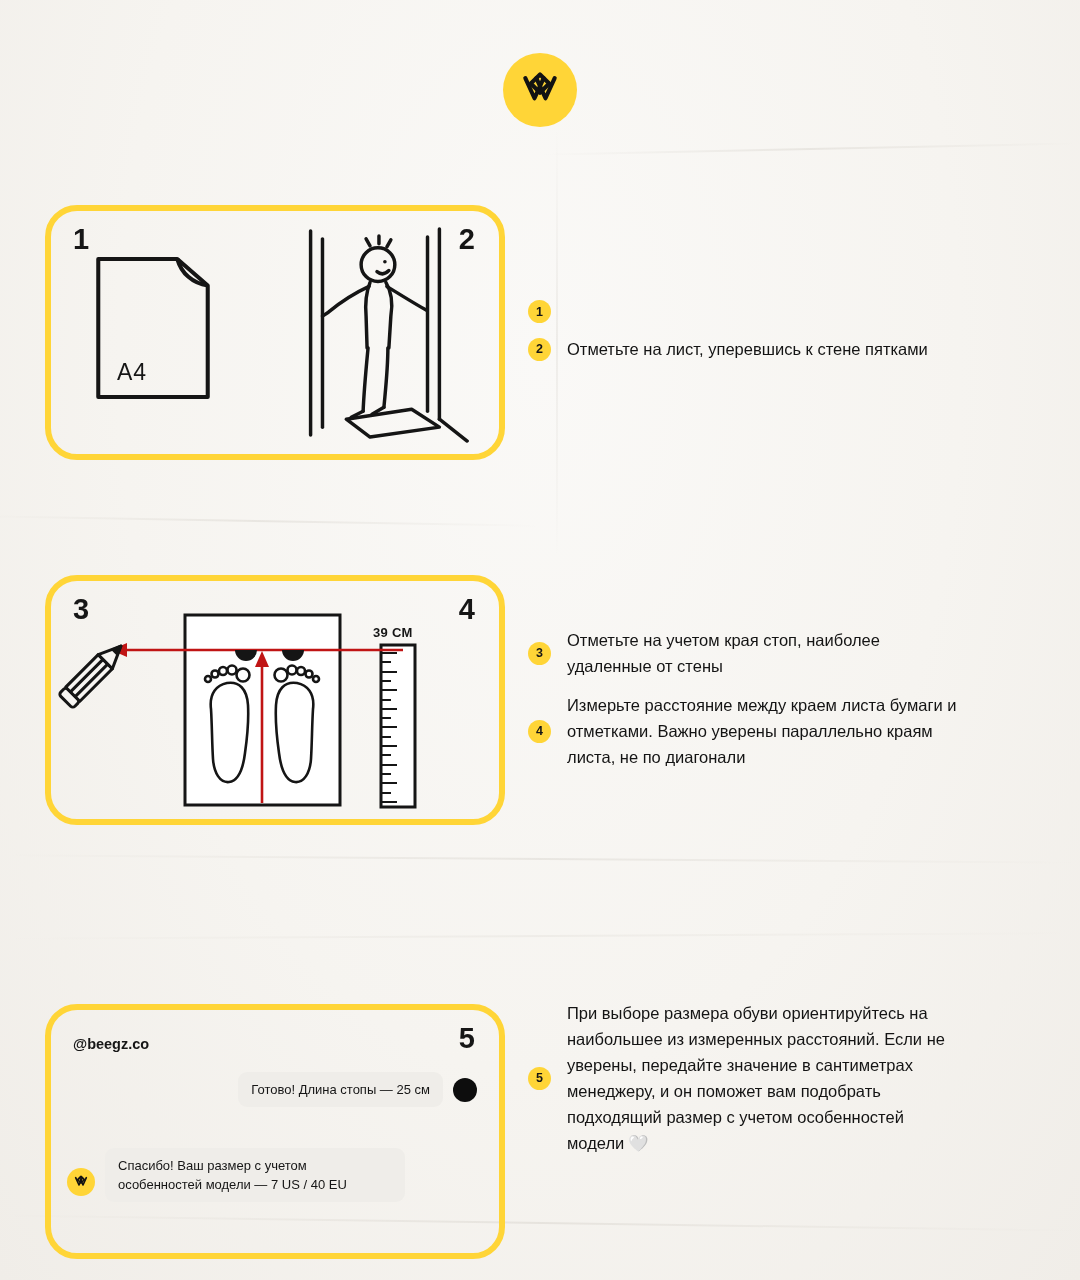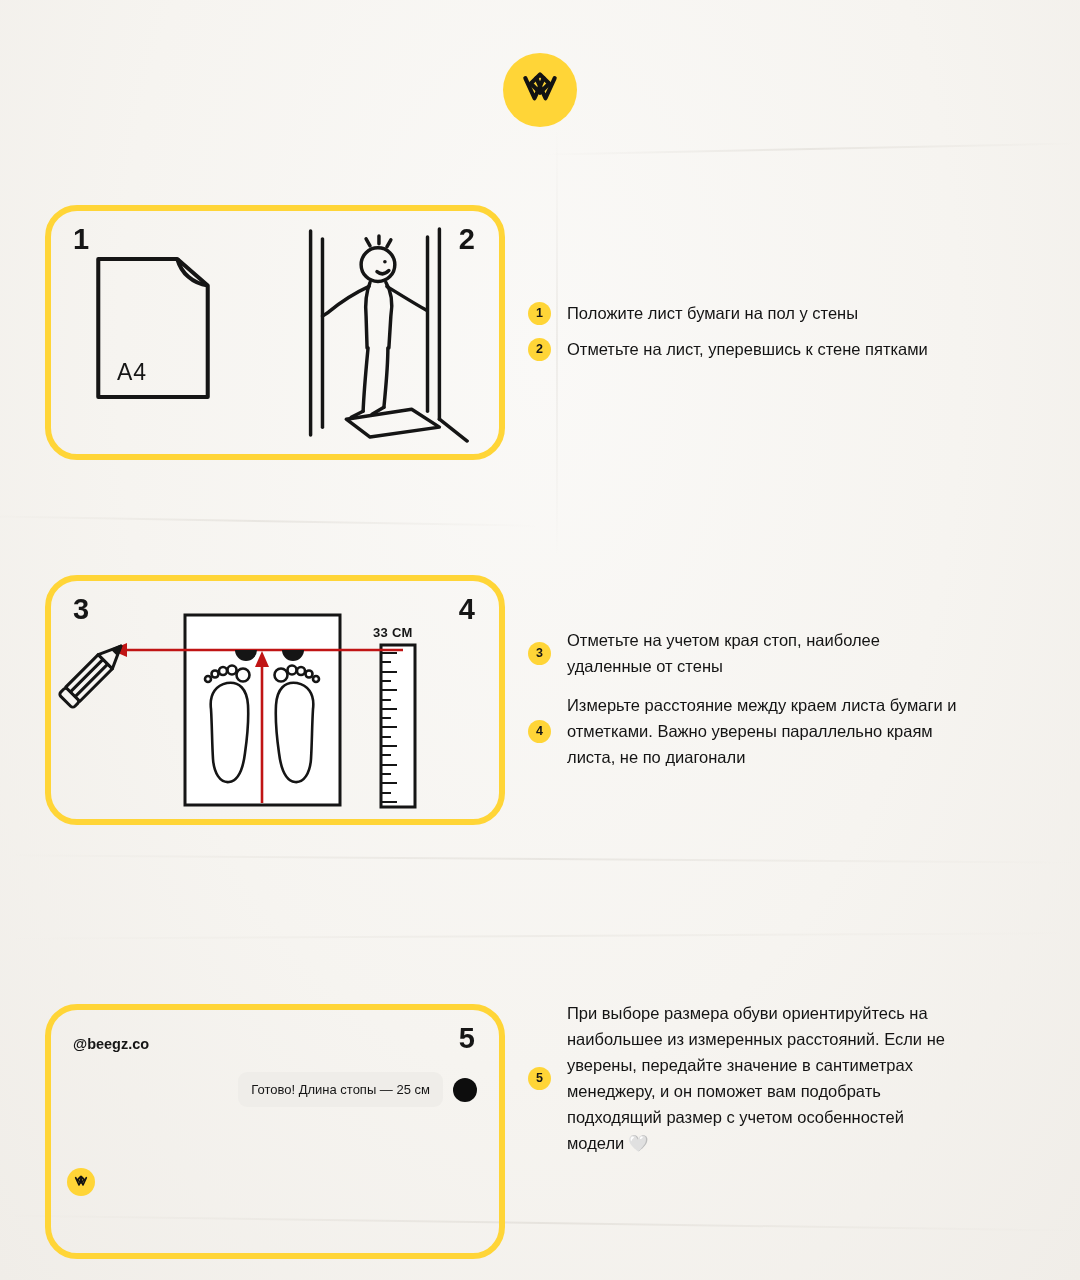--- a/index.html
+++ b/index.html
@@ -143,42 +143,42 @@
 
       <g transform="rotate(-135 43 92)" stroke="#151515" stroke-width="3" stroke-linejoin="round" fill="#f7f5f2">
         <rect x="33" y="52" width="20" height="10" rx="3"></rect>
         <rect x="33" y="62" width="20" height="46"></rect>
         <line x1="39.6" y1="62" x2="39.6" y2="108"></line>
         <line x1="46.3" y1="62" x2="46.3" y2="108"></line>
         <polygon points="33,108 53,108 43,130"></polygon>
         <polygon points="40,122 46,122 43,130" fill="#151515"></polygon>
       </g>
     </svg>
-    <span class="ruler-label">33 СМ</span>
+    <span class="ruler-label">39 СМ</span>
   </section>
 
   <section class="card card3">
     <span class="handle">@beegz.co</span>
     <span class="card-num num-right">5</span>
 
     <div class="bubble bubble-out">Готово! Длина стопы — 25 см</div>
     <div class="avatar-user"></div>
 
     <div class="avatar-brand">
       <svg width="16" height="14" viewBox="0 0 48 40" fill="none" stroke="#121212" stroke-width="5" stroke-linejoin="round" stroke-linecap="round">
         <path d="M8,7 L18,29 L28,7"></path>
         <path d="M20,7 L30,29 L40,7"></path>
         <path d="M24,3 L34,13 L24,23 L14,13 Z"></path>
       </svg>
     </div>
+    <div class="bubble bubble-in">Спасибо! Ваш размер с учетом особенностей модели — 7 US / 40 EU</div>
   </section>
 
   <div class="step s1">
     <span class="badge">1</span>
-    <p>Положите лист бумаги на пол у стены</p>
   </div>
   <div class="step s2">
     <span class="badge">2</span>
     <p>Отметьте на лист, уперевшись к стене пятками</p>
   </div>
   <div class="step s3">
     <span class="badge">3</span>
     <p>Отметьте на учетом края стоп, наиболее удаленные от стены</p>
   </div>
   <div class="step s4">

